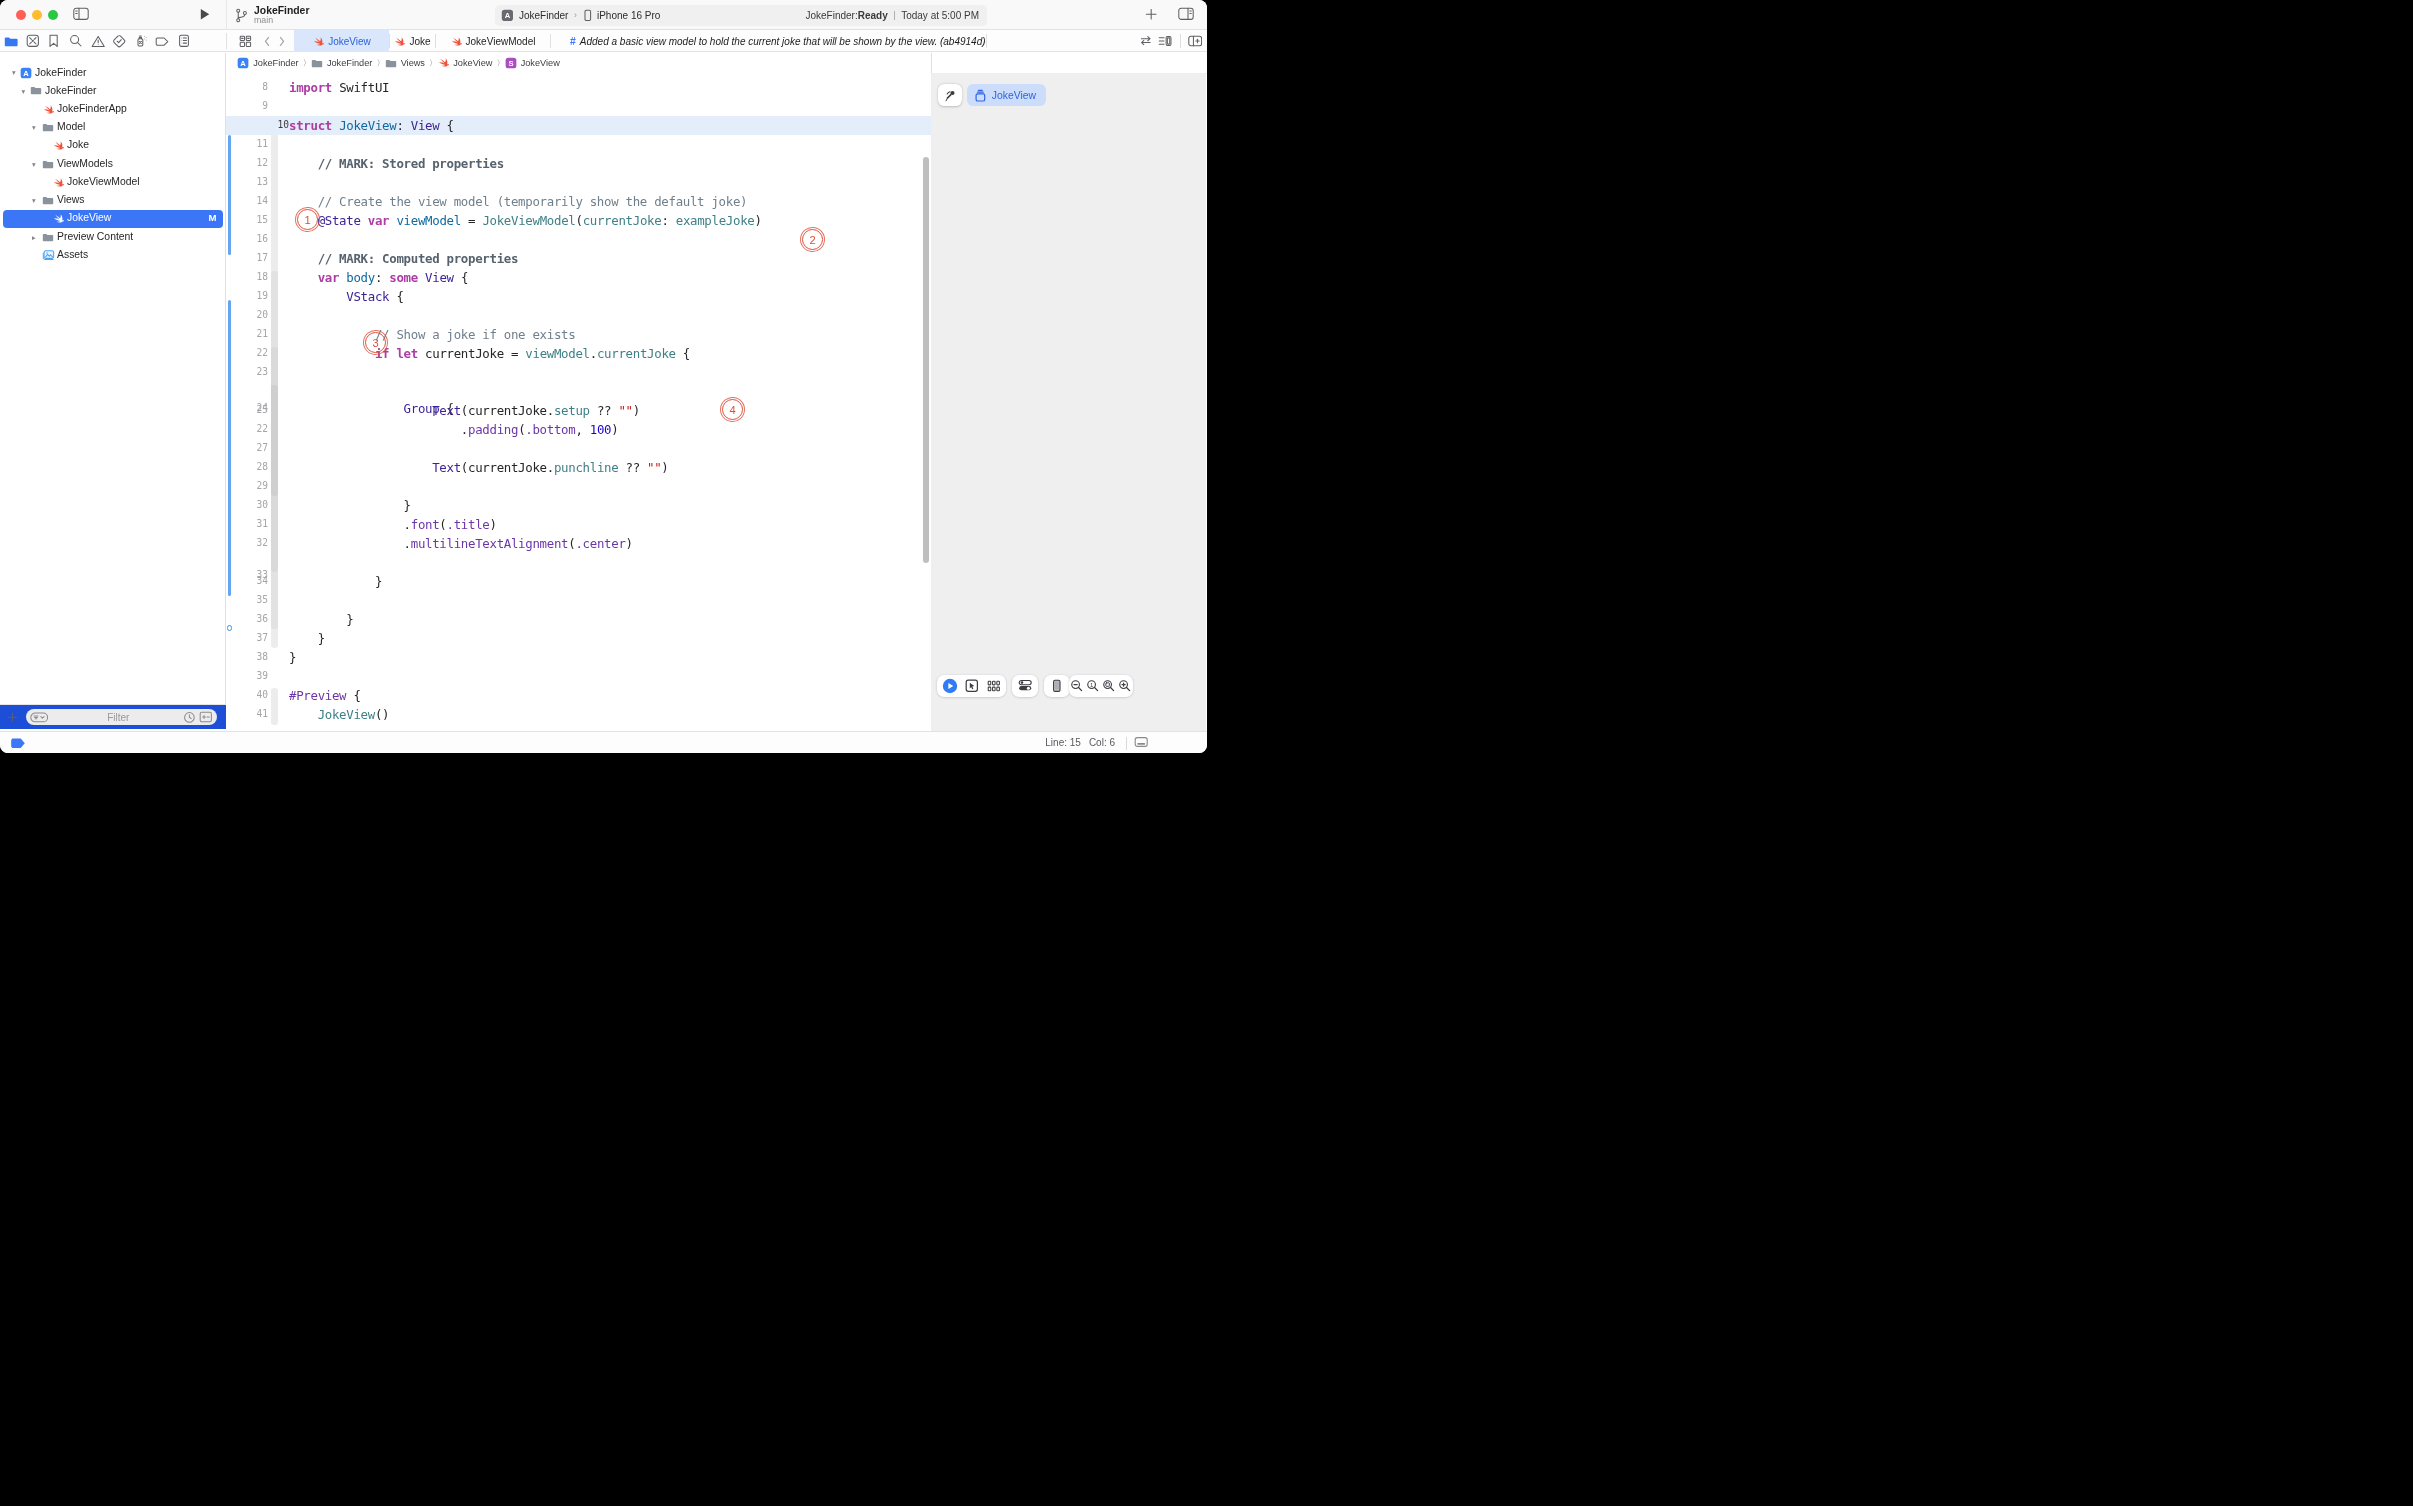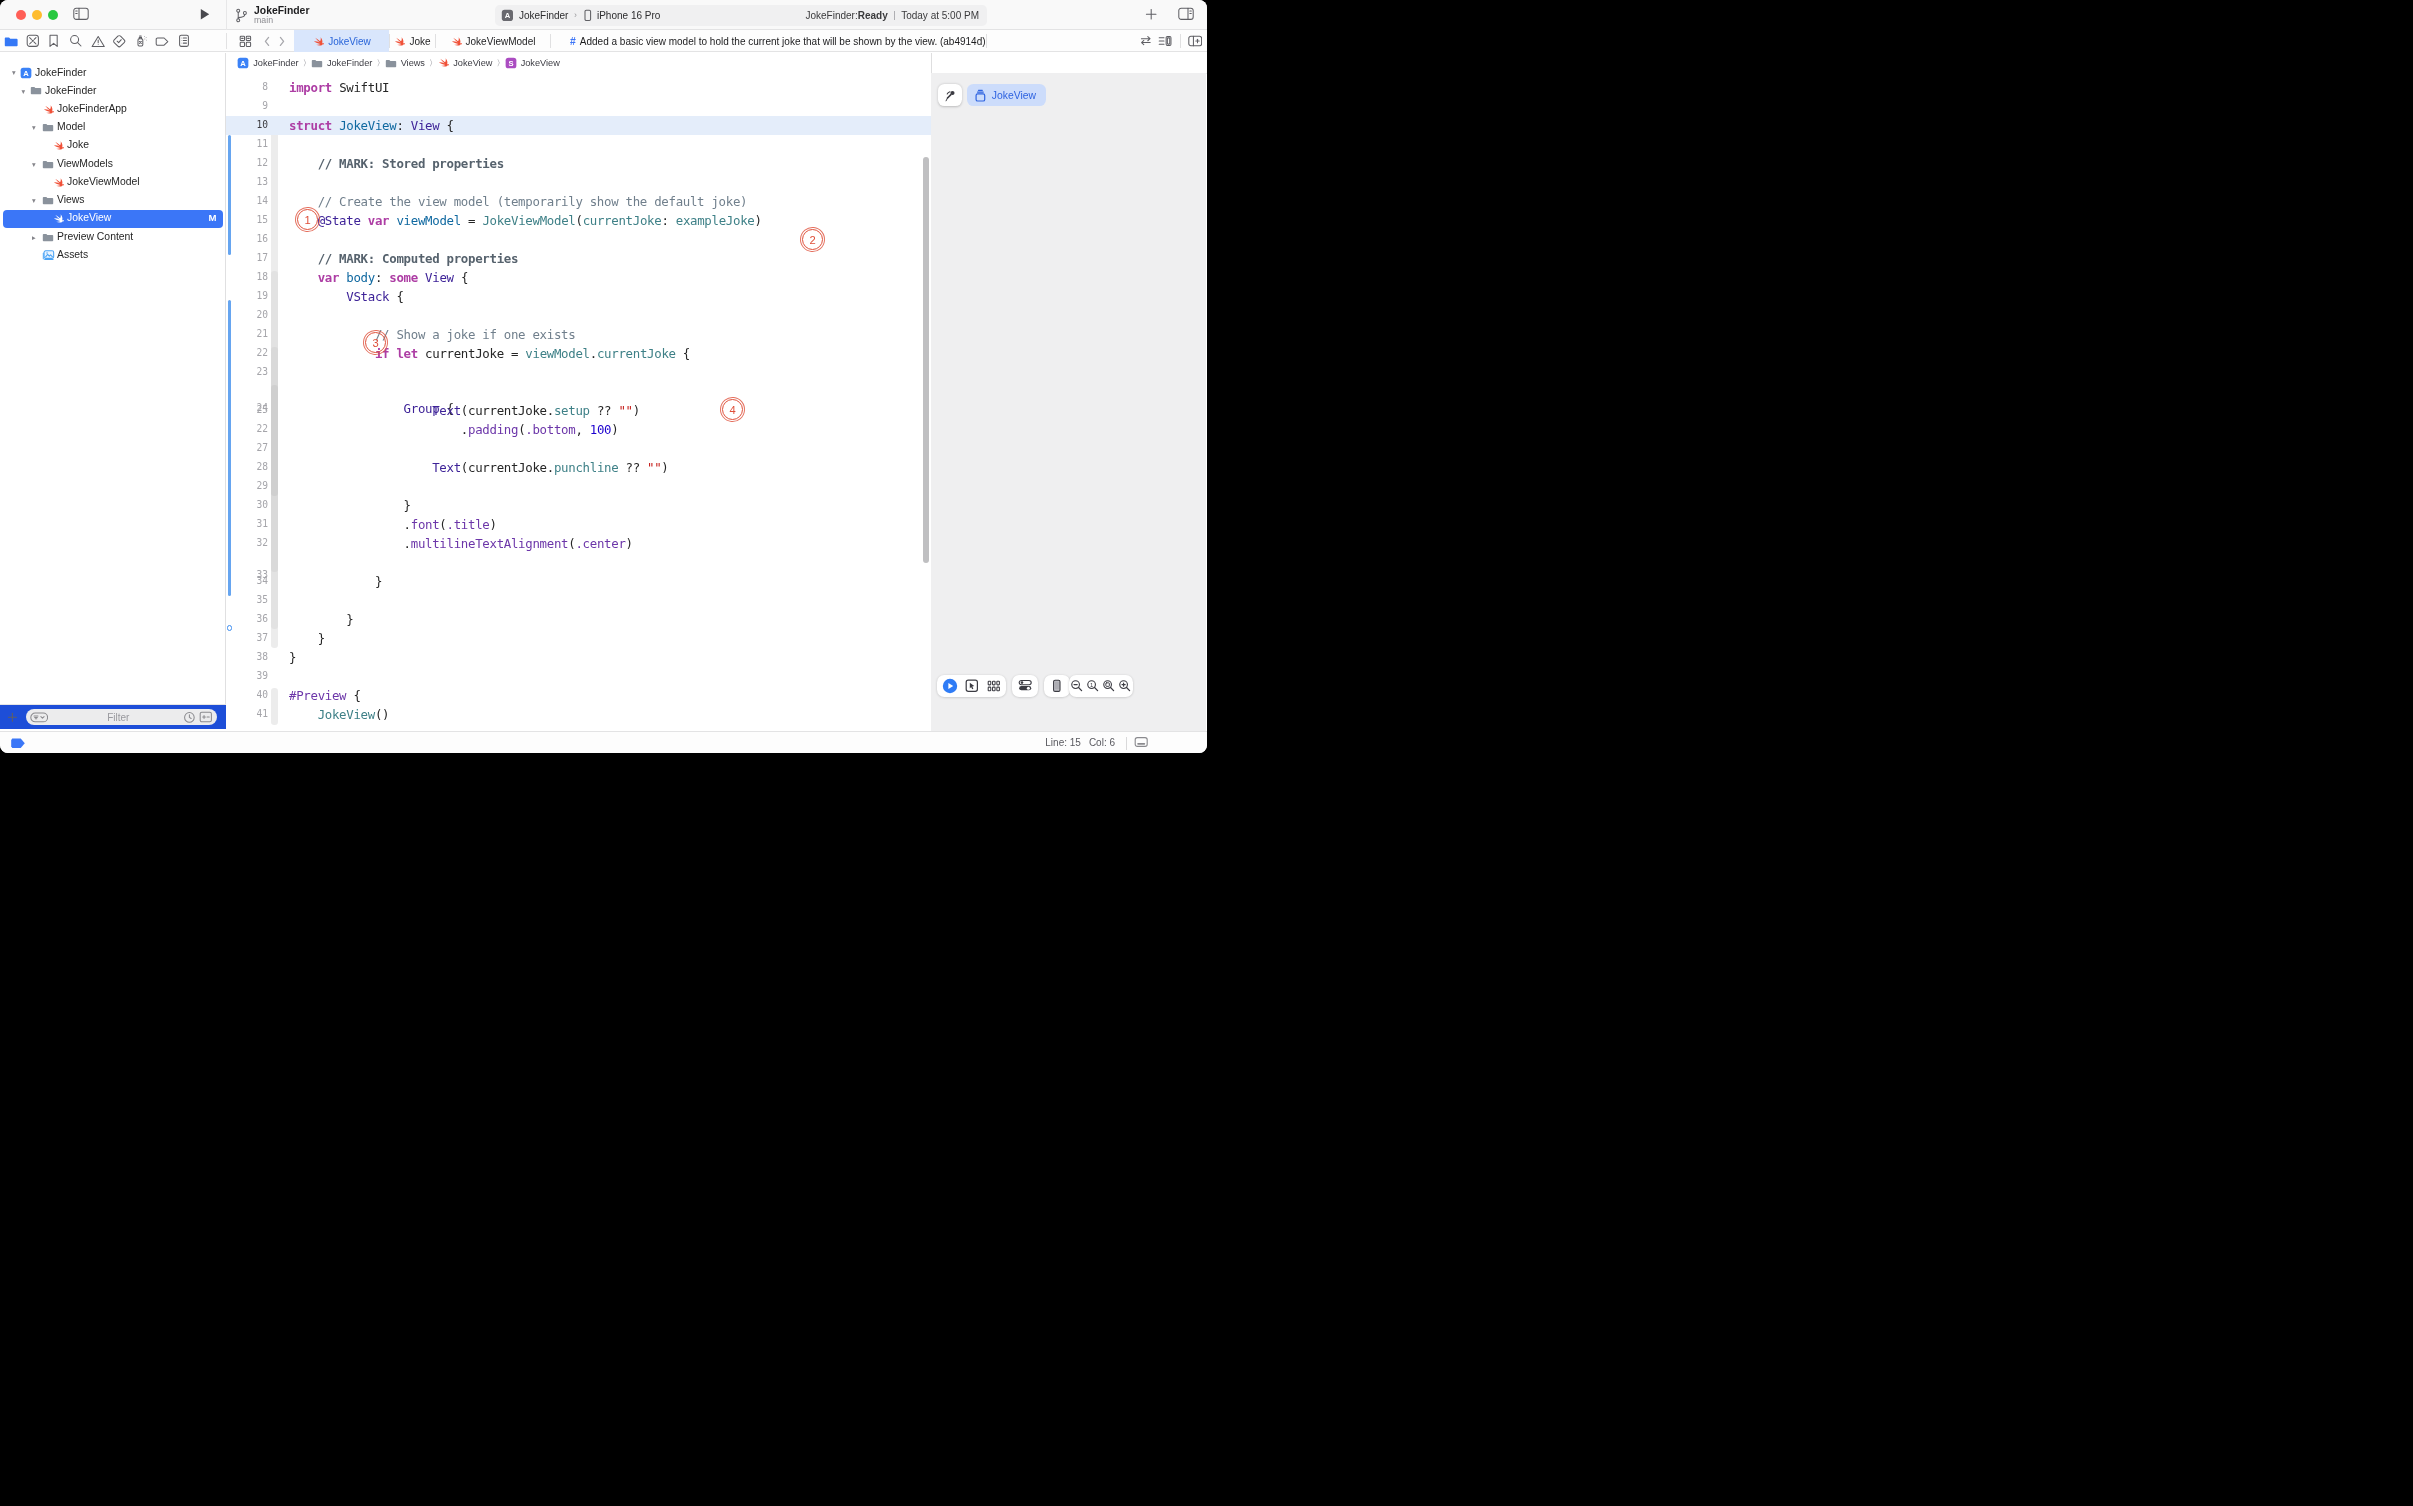--- a/index.html
+++ b/index.html
@@ -19,21 +19,21 @@
   #scheme-status{position:absolute;right:8px;top:0;height:21px;display:flex;align-items:center;color:#3a3a3c;}
   .ic{display:inline-flex;align-items:center;justify-content:center;vertical-align:middle;}
 
   
   #toolbar2{position:absolute;left:0;top:30px;width:1207px;height:22.3px;background:#fdfdfd;border-bottom:0.8px solid #e3e3e4;}
   .nav-ic{position:absolute;top:2.4px;width:17.6px;height:17.6px;display:flex;align-items:center;justify-content:center;cursor:default;}
   #vdiv-tb2{position:absolute;left:226px;top:3.2px;width:0.8px;height:16px;background:#e2e2e3;}
   .tab{position:absolute;top:0;height:22.3px;display:flex;align-items:center;justify-content:center;font-size:10px;color:#1d1d1f;gap:4px;}
   .tab.active{background:#d9e6fc;color:#2864d9;}
   .tab-sep{position:absolute;top:4px;width:0.8px;height:14.4px;background:#e0e0e1;}
-  .commit-text{color:#1b1b1d;}
+  .commit-text{font-style:italic;color:#1b1b1d;}
   .hash{color:#3e76f7;font-weight:700;font-style:normal;font-size:10.4px;}
 
   
   #jumpbar{position:absolute;left:226px;top:53px;width:981px;height:21px;background:#fff;border-bottom:0.8px solid #ececed;display:flex;align-items:center;padding-left:11.2px;font-size:9.2px;color:#3c3c43;}
   .jb-item{display:flex;align-items:center;gap:4px;}
   .jb-chev{color:#b0b0b5;margin:0 4.8px;font-size:8px;}
 
   
   #sidebar{position:absolute;left:0;top:53px;width:226px;height:676px;background:#fff;border-right:0.8px solid #e0e0e1;}
   .tree-row{position:absolute;left:0;width:226px;height:18.4px;font-size:10.4px;color:#262626;}
@@ -45,21 +45,21 @@
   #sidebar-bottom{position:absolute;left:0;bottom:0;width:226px;height:25px;border-top:0.8px solid #e5e5e6;background:#1d4ed8;text-align:center;}
   #filter-field{position:absolute;left:26px;top:4.4px;width:191px;height:16px;background:#ececed;border-radius:8px;display:flex;align-items:center;padding:0 4px;}
   #filter-placeholder{color:#99999e;font-size:10px;margin-left:4.8px;flex:1;}
 
   
   #editor{position:absolute;left:226px;top:73px;width:705px;height:655px;background:#fff;overflow:hidden;}
   #vdiv-editor-canvas{position:absolute;left:931px;top:53px;width:0.8px;height:678px;background:#dededf;}
   .cl{position:absolute;left:0;width:705px;height:19px;}
   .cl.cur{background:#e4edfa;}
   .ln{position:absolute;left:0;width:42px;text-align:right;font-family:"DejaVu Sans Mono",monospace;font-size:9.6px;color:#a5a5aa;top:3.2px;}
-  .cl.cur .ln{color:#3c3c40;}
+  .cl.cur .ln{color:#3c3c40;margin-left:21px;}
   .ct{position:absolute;left:63px;top:2px;font-family:"DejaVu Sans Mono",monospace;font-size:12.4px;white-space:pre;letter-spacing:-0.3px;}
   .tok-pl{color:#262626;} .tok-kw{color:#ad3da4;font-weight:700;}
   .tok-type{color:#3e2398;} .tok-meth{color:#6c36a9;}
   .tok-proj{color:#0f68a0;} .tok-mem{color:#3e8087;}
   .tok-cmt{color:#707f8c;} .tok-cmtb{color:#56626d;font-weight:700;}
   .tok-str{color:#c41a16;} .tok-num{color:#1c00cf;}
   .fold-seg{position:absolute;left:45px;width:7.2px;border-radius:3.2px;}
   .chg-bar{position:absolute;left:1.6px;width:3.2px;border-radius:1.6px;background:#66a5f0;}
   .chg-dot{position:absolute;left:0.8px;width:5.6px;height:5.6px;border:1.2px solid #3f8ef0;border-radius:50%;background:#fff;}
   #editor-scrollbar{position:absolute;left:923px;top:157px;width:5.6px;height:406px;background:#8a8a8e;opacity:.55;border-radius:3.2px;}

